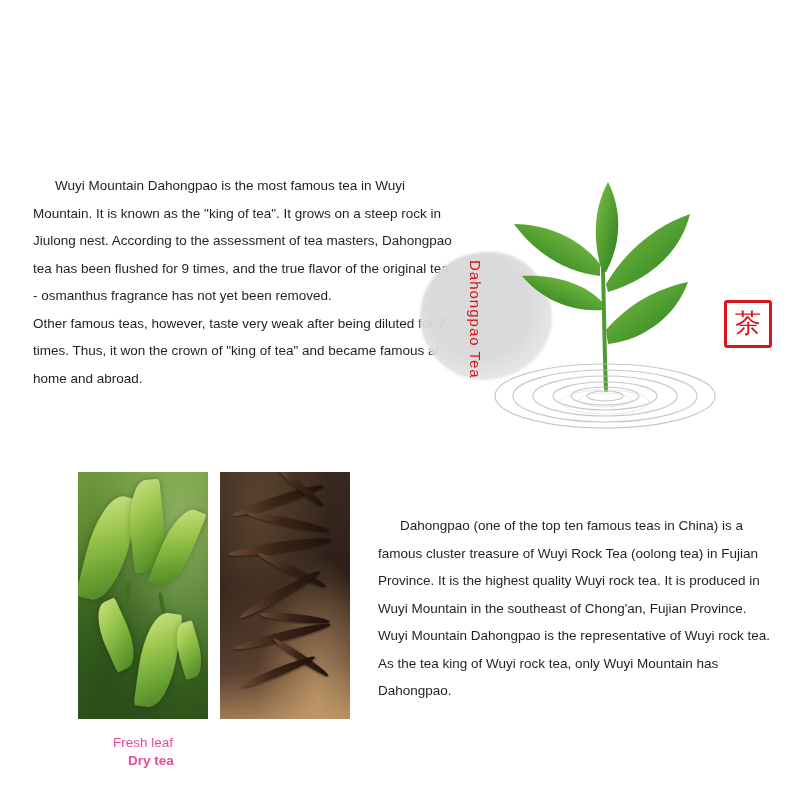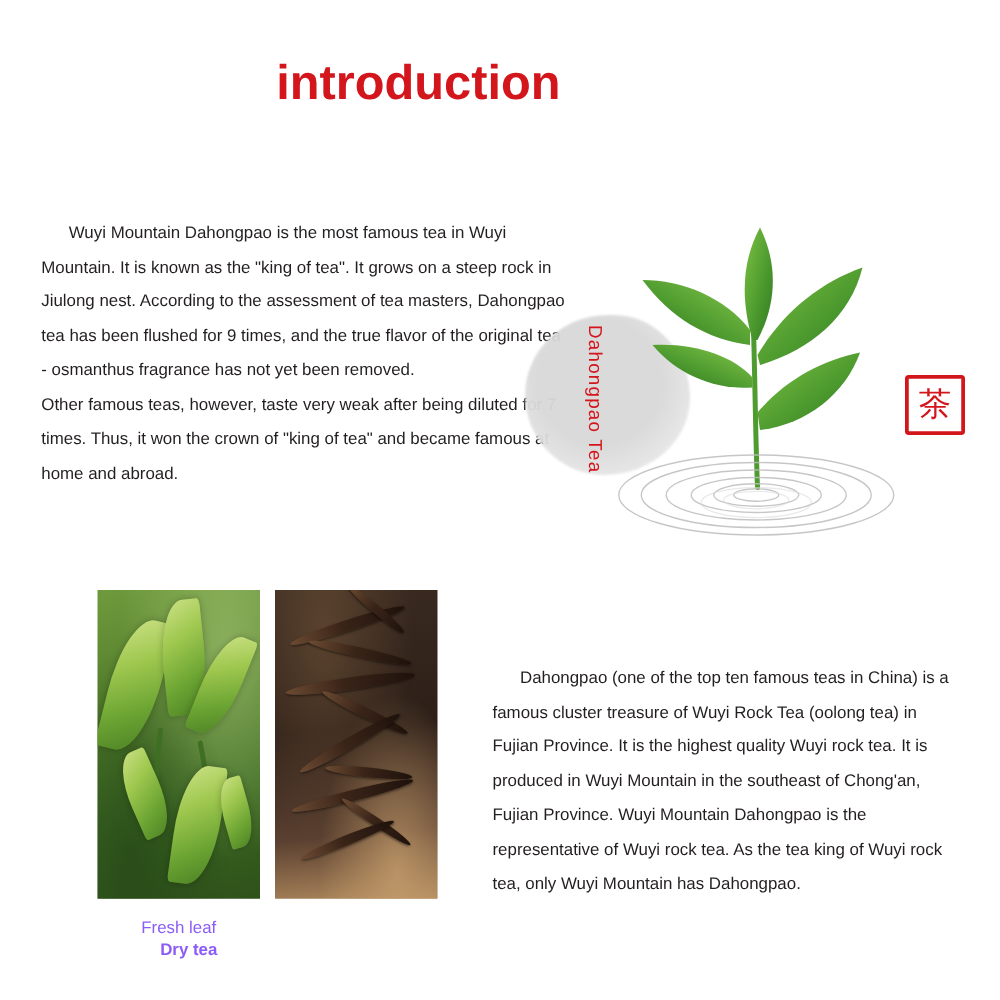--- a/index.html
+++ b/index.html
@@ -143,21 +143,21 @@
     position: absolute;
     left: 78px;
     top: 733px;
     width: 268px;
   }
   .caption {
     display: inline-block;
     width: 130px;
     text-align: center;
     font-size: 13.5px;
-    color: #8b5cf6;
+    color: #ec4899;
   }
   .caption + .caption {
     margin-left: 8px;
     font-weight: bold;
   }
 
   
   .fresh {
     background:
       radial-gradient(ellipse at 20% 85%, rgba(30,60,20,0.55) 0%, rgba(30,60,20,0) 55%),
@@ -202,27 +202,26 @@
   
   .right-text {
     position: absolute;
     left: 378px;
     top: 512px;
     width: 400px;
     font-size: 13.5px;
     line-height: 27.5px;
     color: #231f20;
   }
-  .right-text p { margin: 16px; text-indent: 22px; }
+  .right-text p { margin: 0; text-indent: 22px; }
 </style>
 </head>
 <body>
 
 <div class="title-block">
-  <div class="title-line2">introduction</div>
 </div>
 
 <div class="intro">
   <p class="indent">Wuyi Mountain Dahongpao is the most famous tea in Wuyi Mountain. It is known as the "king of tea". It grows on a  steep rock in Jiulong nest. According to the assessment of tea masters, Dahongpao tea has been flushed for 9 times, and the true flavor of the original tea - osmanthus fragrance has not yet been removed.</p>
   <p>Other famous teas, however, taste very weak after being diluted for 7 times. Thus, it won the crown of "king of tea" and became famous at home and abroad.</p>
 </div>
 
 <div class="illustration">
 
   <div class="gray-blob"></div>

